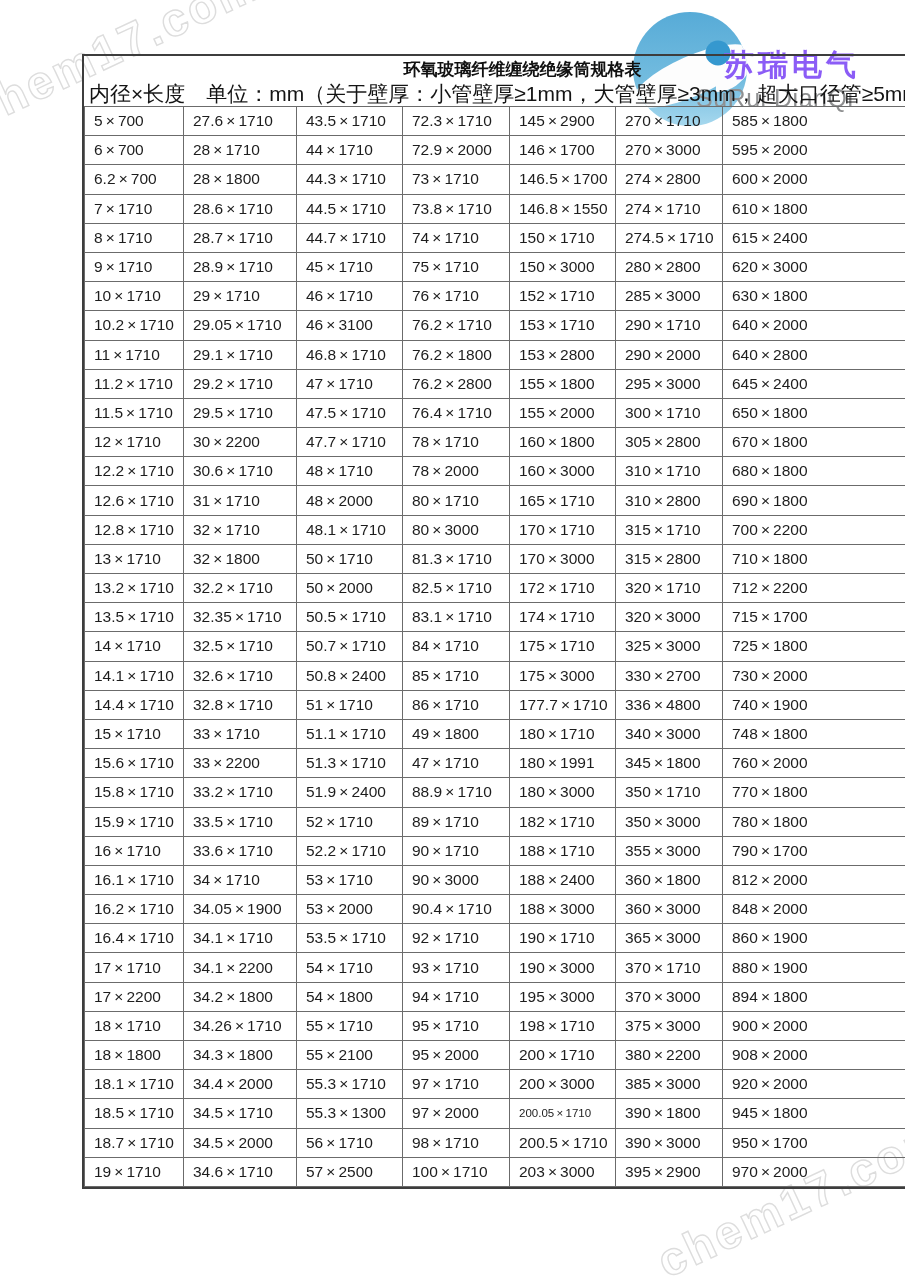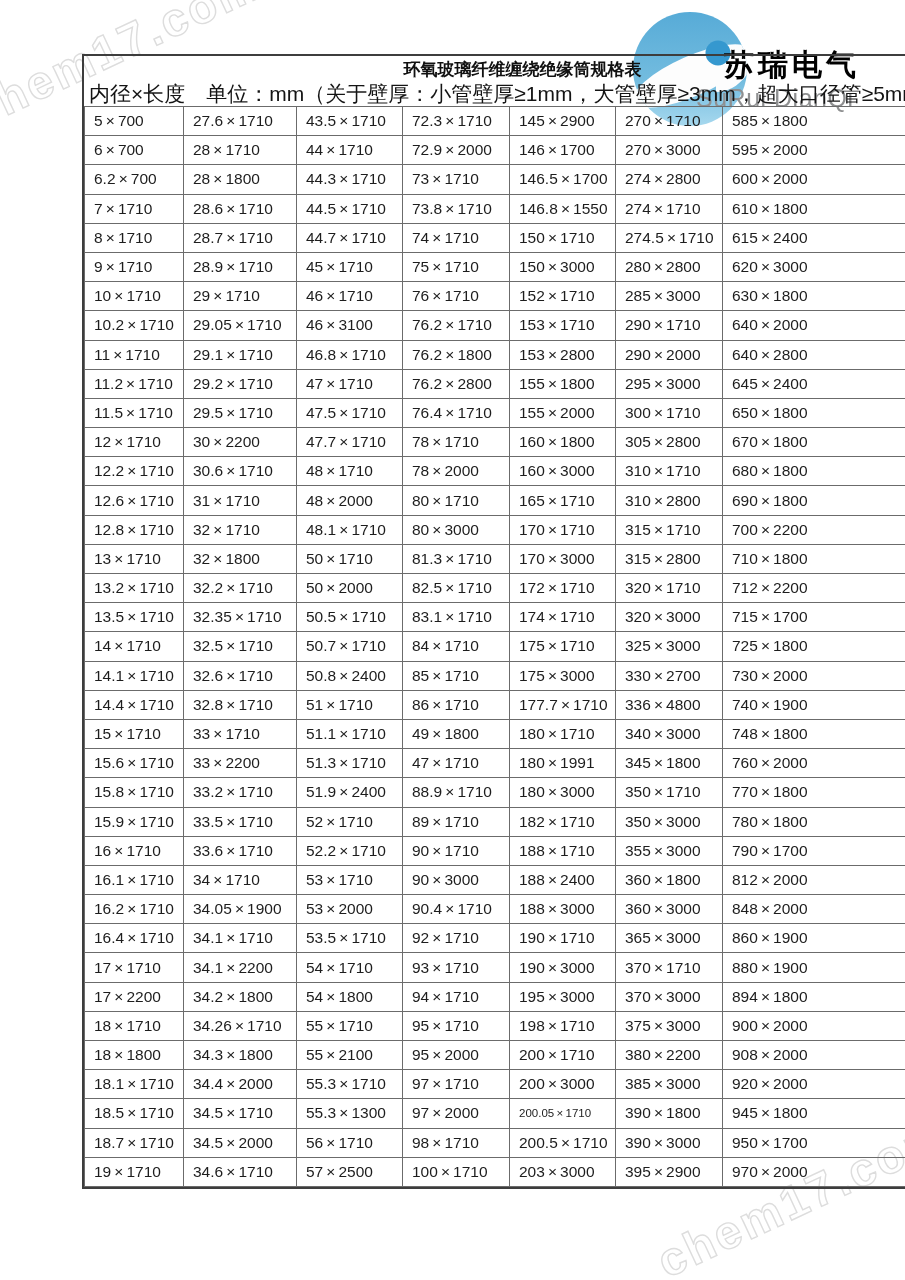--- a/index.html
+++ b/index.html
@@ -72,21 +72,21 @@
         <circle cx="70" cy="69" r="57"></circle>
       </clipPath>
   </defs>
   <circle cx="70" cy="69" r="57" fill="url(#gBlue)"></circle>
   <g clip-path="url(#clipCircle)">
     <ellipse cx="72" cy="76" rx="64" ry="20" fill="#fdfdfd" transform="rotate(-24 72 76)"></ellipse>
     <path d="M 96 78 C 110 70 120 58 126 44 L 130 70 C 120 86 108 92 96 92 Z" fill="#fdfdfd"></path>
   </g>
   <circle cx="98" cy="53" r="12.5" fill="#3598cf"></circle>
 </svg>
-<div class="brand-cn" style="color:#000000;">苏瑞电气</div>
+<div class="brand-cn" style="color:#8b5cf6;">苏瑞电气</div>
 <div class="brand-en" style="color:#8f9091;">SuRui DianQi</div>
 
 <div class="sheet">
   <div class="sheet-title">环氧玻璃纤维缠绕绝缘筒规格表</div>
   <div class="unit-note">内径×长度　单位：mm（关于壁厚：小管壁厚≥1mm，大管壁厚≥3mm，超大口径管≥5mm）</div>
   <table class="grid">
     <colgroup>
       <col class="c1">
         <col class="c2">
         <col class="c3">

